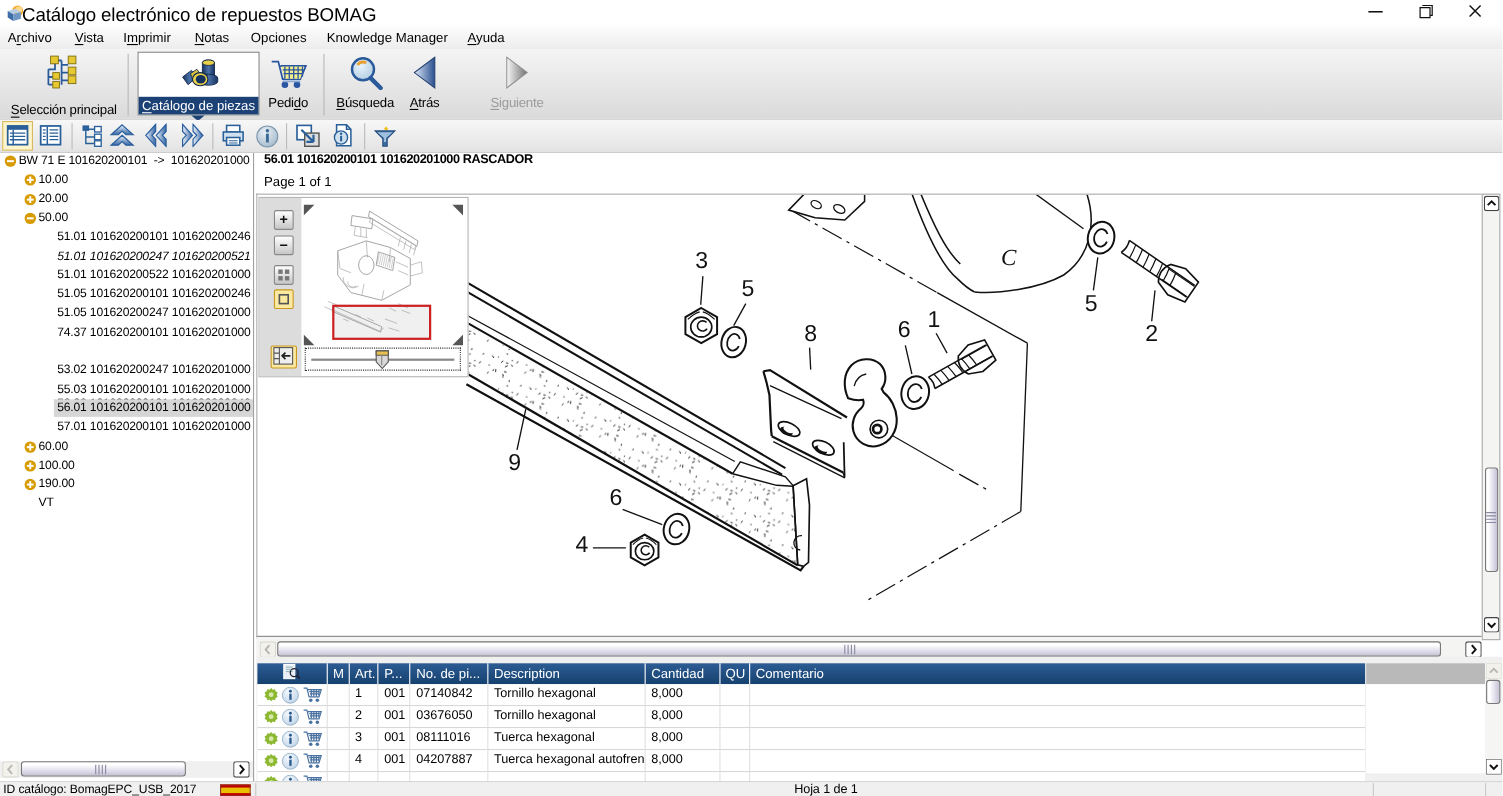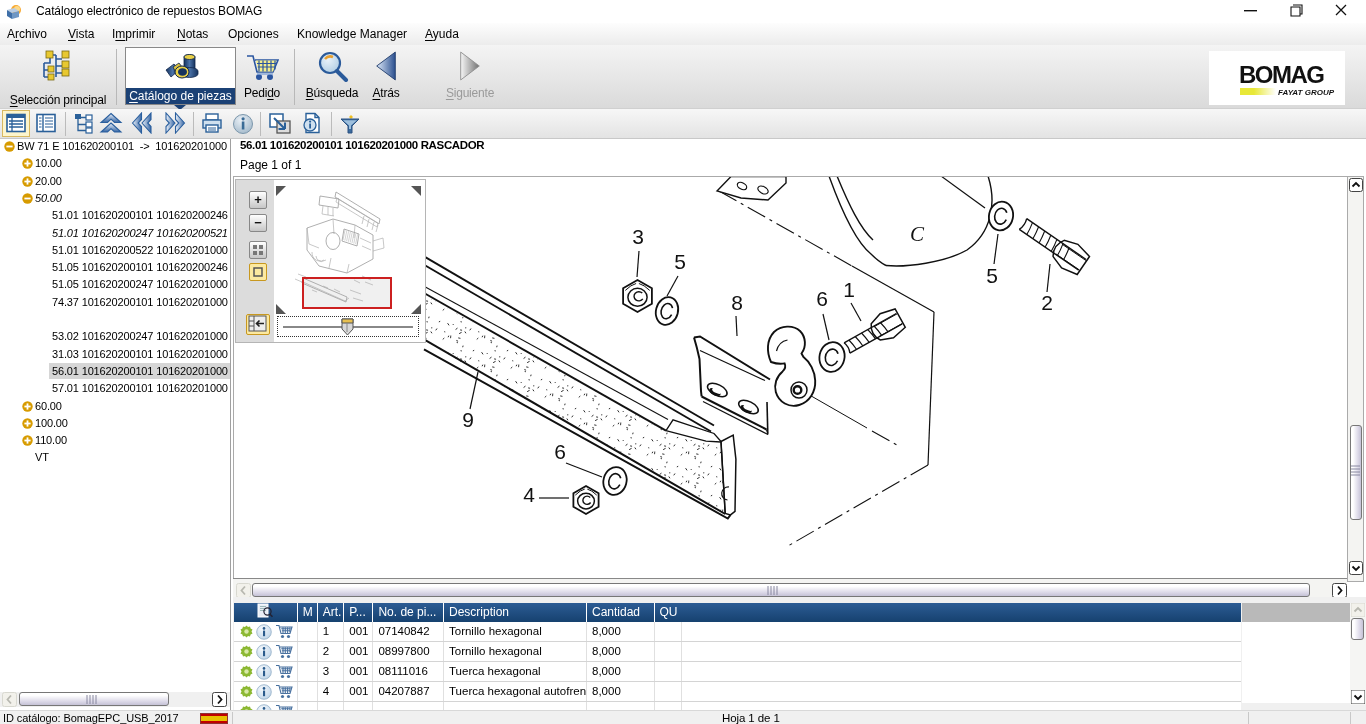--- a/index.html
+++ b/index.html
@@ -1,18 +1,18 @@
 <!DOCTYPE html>
 <html><head><meta charset="utf-8"><style>
 *{margin:0;padding:0;box-sizing:border-box}
 html,body{width:1366px;height:724px;overflow:hidden}
 body{font-family:"Liberation Sans",sans-serif;position:relative;background:#fff;font-size:12px;color:#000;-webkit-font-smoothing:antialiased}
 .abs{position:absolute}
 #titlebar{position:absolute;top:0;left:0;width:1366px;height:23px;background:#fff}
-#title-text{position:absolute;left:36px;top:4px;font-size:12px;letter-spacing:-0.1px}
+#title-text{position:absolute;left:20px;top:4px;font-size:17px;letter-spacing:-0.1px}
 #menubar{position:absolute;top:23px;left:0;width:1366px;height:22px;background:linear-gradient(#fdfdfd,#ececec);font-size:12px}
 #menubar span{position:absolute;top:4px}
 u{text-underline-offset:2px}
 #toolbar{position:absolute;top:45px;left:0;width:1366px;height:64px;background:linear-gradient(#f4f4f4,#dadada);border-bottom:1px solid #d0d0d0}
 .tbtn{position:absolute;text-align:center;font-size:12px;letter-spacing:-0.2px}
 .tsep{position:absolute;top:4px;width:1px;height:56px;background:#b8b8b8}
 #cat-btn{position:absolute;left:125px;top:2px;width:111px;height:58px;background:#fff;border:1px solid #898989}
 #cat-label{position:absolute;left:0px;bottom:0px;width:109px;height:16px;background:#1b4175;color:#fff;text-align:center;font-size:12px;line-height:16px}
 #cat-tri{position:absolute;left:174px;top:60px;width:0;height:0;border-left:6px solid transparent;border-right:6px solid transparent;border-top:5px solid #1b4175}
 #logo-box{position:absolute;left:1209px;top:6px;width:136px;height:54px;background:#fff}
@@ -71,21 +71,21 @@
         <rect x="2.4" y="4.6" width="6.2" height="1.8" fill="#fff"></rect>
         <rect x="4.6" y="2.4" width="1.8" height="6.2" fill="#fff"></rect>
       </svg>
       <span style="position:absolute;left:35px;top:2px;">20.00</span>
     </div>
 <div class="trow" style="top:189.9px;left:0px;">
       <svg style="position:absolute;left:22px;top:3px" width="11" height="11" viewBox="0 0 11 11">
         <circle cx="5.5" cy="5.5" r="5.2" fill="#d79b00"></circle>
         <rect x="2.4" y="4.6" width="6.2" height="1.8" fill="#fff"></rect>
       </svg>
-      <span style="position:absolute;left:35px;top:2px;font-style:italic;">50.00</span>
+      <span style="position:absolute;left:35px;top:2px;">50.00</span>
     </div>
 <div class="trow" style="top:207.2px;left:0px;">
       <span style="position:absolute;left:52px;top:2px;">51.01 101620200101 101620200246</span>
     </div>
 <div class="trow" style="top:224.5px;left:0px;">
       <span style="position:absolute;left:52px;top:2px;font-style:italic;">51.01 101620200247 101620200521</span>
     </div>
 <div class="trow" style="top:241.8px;left:0px;">
       <span style="position:absolute;left:52px;top:2px;">51.01 101620200522 101620201000</span>
     </div>
@@ -98,21 +98,21 @@
 <div class="trow" style="top:293.7px;left:0px;">
       <span style="position:absolute;left:52px;top:2px;">74.37 101620200101 101620201000</span>
     </div>
 <div class="trow" style="top:311.0px;left:0px;">
       <span style="position:absolute;left:52px;top:14px;margin-top:36px;">53.02 101620200101 101620200246</span>
     </div>
 <div class="trow" style="top:328.3px;left:0px;">
       <span style="position:absolute;left:52px;top:2px;">53.02 101620200247 101620201000</span>
     </div>
 <div class="trow" style="top:345.6px;left:0px;">
-      <span style="position:absolute;left:52px;top:2px;">31.03 101620200101 101620201000</span>
+      <span style="position:absolute;left:52px;top:2px;">55.03 101620200101 101620201000</span>
     </div>
 <div class="trow" style="top:362.9px;left:0px;">
       <span style="position:absolute;left:49px;top:0px;width:182px;height:16px;background:#d6d6d6"></span>
       <span style="position:absolute;left:52px;top:2px;">56.01 101620200101 101620201000</span>
     </div>
 <div class="trow" style="top:380.2px;left:0px;">
       <span style="position:absolute;left:52px;top:2px;">57.01 101620200101 101620201000</span>
     </div>
 <div class="trow" style="top:397.5px;left:0px;">
       <svg style="position:absolute;left:22px;top:3px" width="11" height="11" viewBox="0 0 11 11">
@@ -129,21 +129,21 @@
         <rect x="4.6" y="2.4" width="1.8" height="6.2" fill="#fff"></rect>
       </svg>
       <span style="position:absolute;left:35px;top:2px;">100.00</span>
     </div>
 <div class="trow" style="top:432.1px;left:0px;">
       <svg style="position:absolute;left:22px;top:3px" width="11" height="11" viewBox="0 0 11 11">
         <circle cx="5.5" cy="5.5" r="5.2" fill="#d79b00"></circle>
         <rect x="2.4" y="4.6" width="6.2" height="1.8" fill="#fff"></rect>
         <rect x="4.6" y="2.4" width="1.8" height="6.2" fill="#fff"></rect>
       </svg>
-      <span style="position:absolute;left:35px;top:2px;">110.00</span>
+      <span style="position:absolute;left:35px;top:2px;">190.00</span>
     </div>
 <div class="trow" style="top:449.4px;left:0px;">
       <span style="position:absolute;left:35px;top:2px;">VT</span>
     </div>
   </div>
 <div id="treehs">
 <svg class="sbb" style="left:2px;top:0" width="15" height="15">
       <rect x="0.5" y="0.5" width="14" height="14" rx="2" fill="#f2f1eb" stroke="#d8d8d0"></rect>
       <path d="M9 3.5 L5.5 7.5 L9 11.5" stroke="#b8b8b0" stroke-width="1.8" fill="none"></path>
     </svg>
@@ -270,34 +270,20 @@
     <svg width="26" height="32" viewBox="0 0 28 34" style="margin-top:1px">
         <defs>
           <linearGradient id="gs" x1="0" y1="0" x2="1" y2="0">
             <stop offset="0" stop-color="#f6f6f6"></stop>
             <stop offset="1" stop-color="#707070"></stop>
           </linearGradient>
         </defs>
         <path d="M4 2 L24 17 L4 32 Z" fill="url(#gs)" stroke="#909090" stroke-width="1"></path>
       </svg>
     <div style="margin-top:1px"><u>S</u>iguiente</div>
-  </div>
-  <div id="logo-box">
-    <svg width="136" height="54" viewBox="0 0 136 54">
-      <defs>
-          <linearGradient id="fade" x1="0" y1="0" x2="1" y2="0">
-            <stop offset="0" stop-color="#e8e838"></stop>
-            <stop offset="1" stop-color="#ffffff"></stop>
-          </linearGradient>
-        </defs>
-      <text x="30" y="32" font-family="Liberation Sans,sans-serif" font-size="24" font-weight="bold" letter-spacing="-1.5" fill="#111">BOMAG</text>
-      <rect x="31" y="37" width="14" height="7" fill="#e8e838"></rect>
-      <rect x="45" y="37" width="22" height="7" fill="url(#fade)"></rect>
-      <text x="69" y="44" font-family="Liberation Sans,sans-serif" font-size="8" font-weight="bold" font-style="italic" fill="#111">FAYAT GROUP</text>
-    </svg>
   </div>
 </div>
 <div id="smalltb">
     <div id="sel-sbtn"></div>
     <div class="sbtn" style="left:5px"><svg width="22" height="22" viewBox="0 0 22 22">
 <rect x="2" y="2.5" width="18" height="17" fill="#fff" stroke="#2a6099" stroke-width="1.6"></rect>
 <rect x="2" y="2.5" width="18" height="3.5" fill="#2a6099"></rect>
 <g stroke="#2a6099" stroke-width="1.3">
           <path d="M4 9 h14 M4 12 h14 M4 15 h14"></path>
         </g>
@@ -643,20 +629,21 @@
 <circle cx="10.5" cy="8.5" r="3.6" fill="none" stroke="#223" stroke-width="1.2"></circle>
 <path d="M13 11.2 L15.5 13.8" stroke="#223" stroke-width="1.6"></path>
         </svg></div>
 <div class="hc" style="left:62.7px;width:20.0px">M</div>
 <div class="hc" style="left:82.7px;width:26.6px">Art.</div>
 <div class="hc" style="left:109.3px;width:29.1px">P...</div>
 <div class="hc" style="left:138.4px;width:70.6px">No. de pi...</div>
 <div class="hc" style="left:209.0px;width:143.0px">Description</div>
 <div class="hc" style="left:352.0px;width:67.5px">Cantidad</div>
 <div class="hc" style="left:419.5px;width:27.5px">QU</div>
+<div class="hc" style="left:447.0px;width:560.5px">Comentario</div>
 </div>
 <div id="tgrayhead"></div>
 <div id="twhite"></div>
 <div class="trrow" style="top:25px">
 <span style="position:absolute;left:6px;top:3px"><svg width="13" height="13" viewBox="0 0 13 13">
 <path d="M6.5 0.5 L8 2 L10 1.5 L10.6 3.5 L12.5 4.5 L11.5 6.5 L12.5 8.5 L10.6 9.5 L10 11.5 L8 11 L6.5 12.5 L5 11 L3 11.5 L2.4 9.5 L0.5 8.5 L1.5 6.5 L0.5 4.5 L2.4 3.5 L3 1.5 L5 2 Z" fill="#8cb832"></path>
 <circle cx="6.5" cy="6.5" r="2.2" fill="#d8e8a8"></circle>
         </svg></span>
 <span style="position:absolute;left:22px;top:2px"><svg width="16" height="16" viewBox="0 0 16 16">
 <defs>
@@ -708,21 +695,21 @@
 <g stroke="#4a72a0" fill="none" stroke-width="1.1">
 <path d="M1 1.5 L4 1.5 L6 9.5 L15 9.5 L17 3 L5 3"></path>
 <path d="M6.2 4.8 h9.6 M6.8 6.8 h8.6 M8 3.2 v6 M10.3 3.2 v6 M12.6 3.2 v6 M14.9 3.2 v5"></path>
           </g>
 <circle cx="7.5" cy="12.5" r="1.6" fill="#4a72a0"></circle>
           <circle cx="13.5" cy="12.5" r="1.6" fill="#4a72a0"></circle>
         </svg></span>
 <div class="c" style="left:62.7px;width:20.0px"></div>
 <div class="c" style="left:82.7px;width:26.6px">2</div>
 <div class="c" style="left:109.3px;width:29.1px">001</div>
-<div class="c" style="left:138.4px;width:70.6px">08997800</div>
+<div class="c" style="left:138.4px;width:70.6px">03676050</div>
 <div class="c" style="left:209.0px;width:143.0px">Tornillo hexagonal</div>
 <div class="c" style="left:352.0px;width:67.5px">8,000</div>
 <div class="c" style="left:419.5px;width:27.5px"></div>
 <div class="c" style="left:447.0px;width:560.5px"></div>
 </div>
 <div class="trrow" style="top:65px">
 <span style="position:absolute;left:6px;top:3px"><svg width="13" height="13" viewBox="0 0 13 13">
 <path d="M6.5 0.5 L8 2 L10 1.5 L10.6 3.5 L12.5 4.5 L11.5 6.5 L12.5 8.5 L10.6 9.5 L10 11.5 L8 11 L6.5 12.5 L5 11 L3 11.5 L2.4 9.5 L0.5 8.5 L1.5 6.5 L0.5 4.5 L2.4 3.5 L3 1.5 L5 2 Z" fill="#8cb832"></path>
 <circle cx="6.5" cy="6.5" r="2.2" fill="#d8e8a8"></circle>
         </svg></span>

